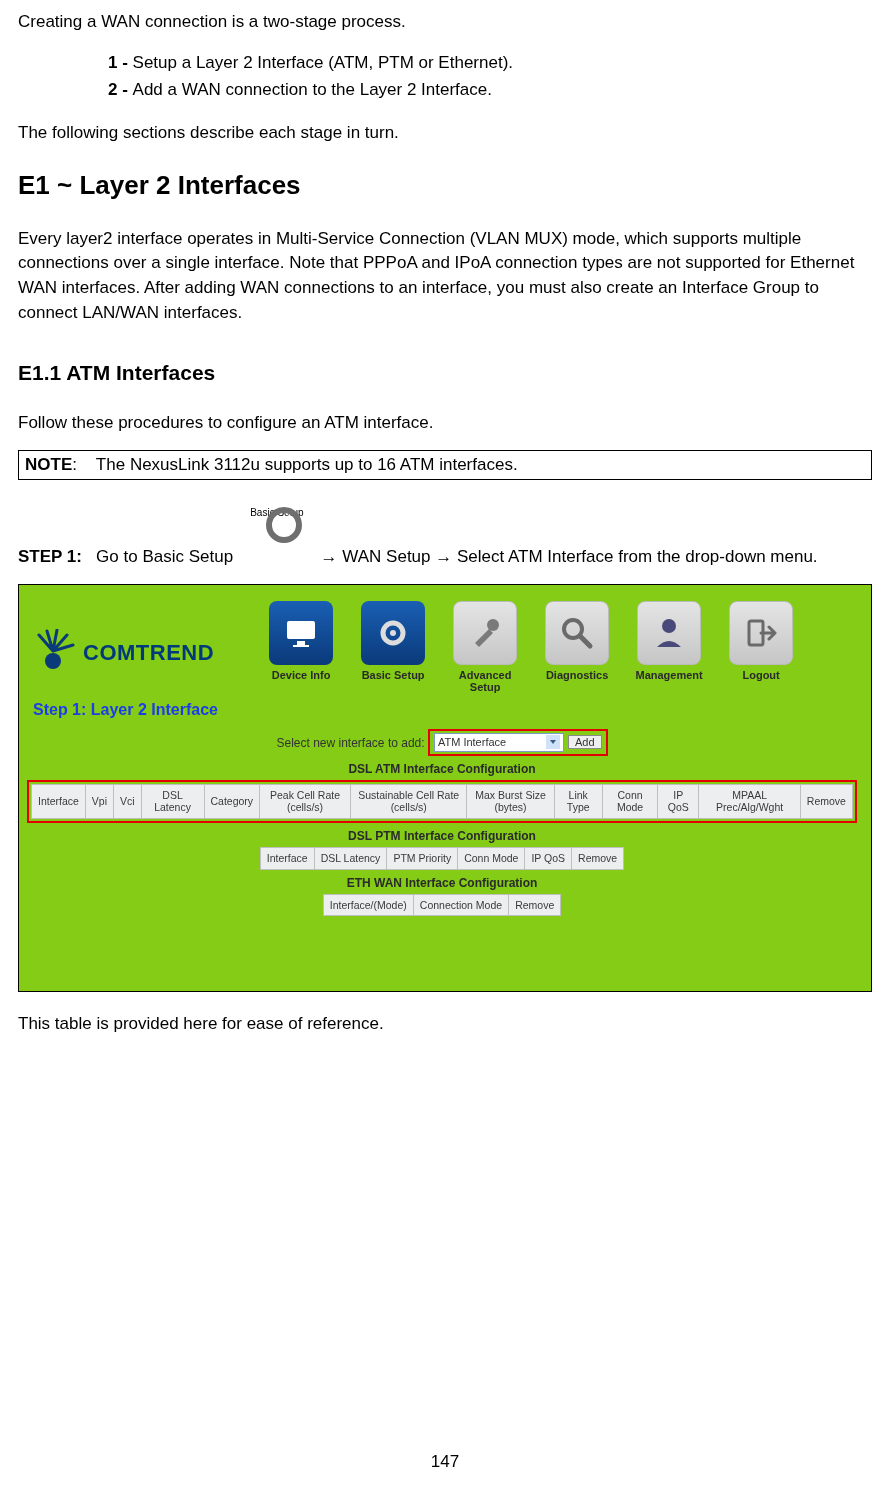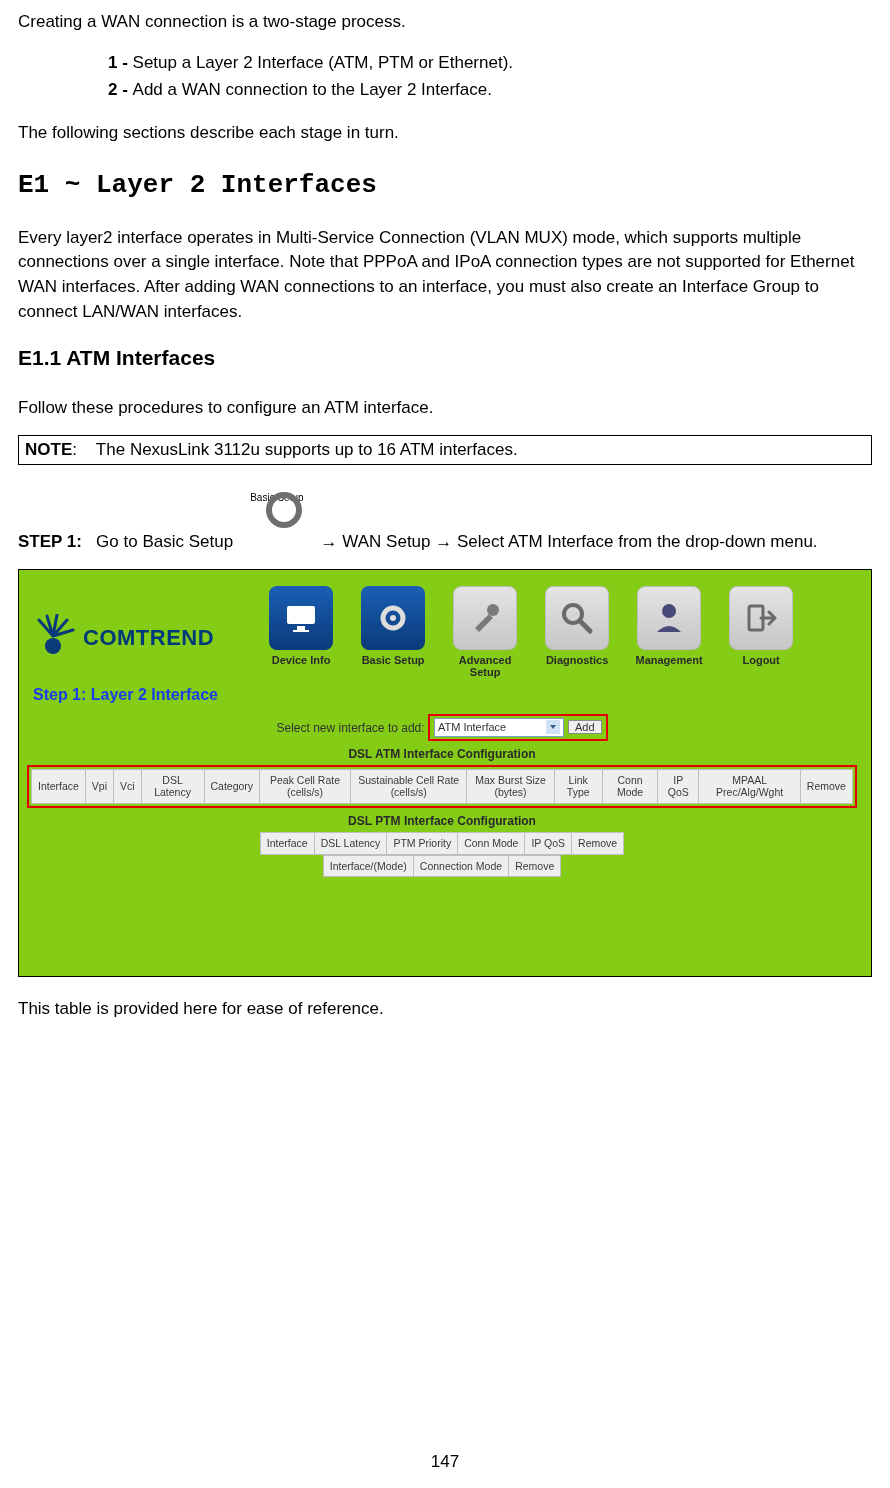--- a/index.html
+++ b/index.html
@@ -29,26 +29,25 @@
   .steps {
     margin: 0 0 18px 90px;
     font-size: 17px;
     line-height: 1.6;
   }
   .steps b { font-weight: bold; }
   h2.section-title {
     font-size: 26px;
     font-weight: bold;
     margin: 24px 0 26px 0;
-    font-family: Liberation Mono, monospace;
   }
   h3.subsection-title {
     font-size: 21px;
     font-weight: bold;
-    margin: 22px 0 26px 0;
+    margin: 36px 0 26px 0;
   }
   .note-box {
     border: 1px solid #000;
     padding: 4px 6px;
     font-size: 17px;
     margin: 0 0 18px 0;
   }
   .note-box b { font-weight: bold; }
   .step1-row {
     font-size: 17px;
@@ -384,20 +383,21 @@
             <th>Interface</th>
             <th>DSL Latency</th>
             <th>PTM Priority</th>
             <th>Conn Mode</th>
             <th>IP QoS</th>
             <th>Remove</th>
           </tr>
         </tbody>
           </table>
 
+        <div class="cfg-title">ETH WAN Interface Configuration</div>
         <table class="cfg-table">
           <tbody>
               <tr>
             <th>Interface/(Mode)</th>
             <th>Connection Mode</th>
             <th>Remove</th>
           </tr>
         </tbody>
           </table>
       </div>

